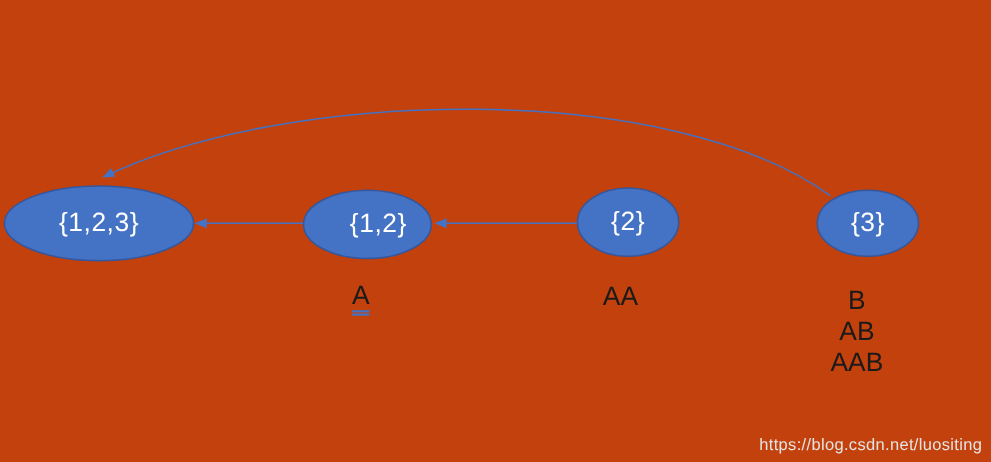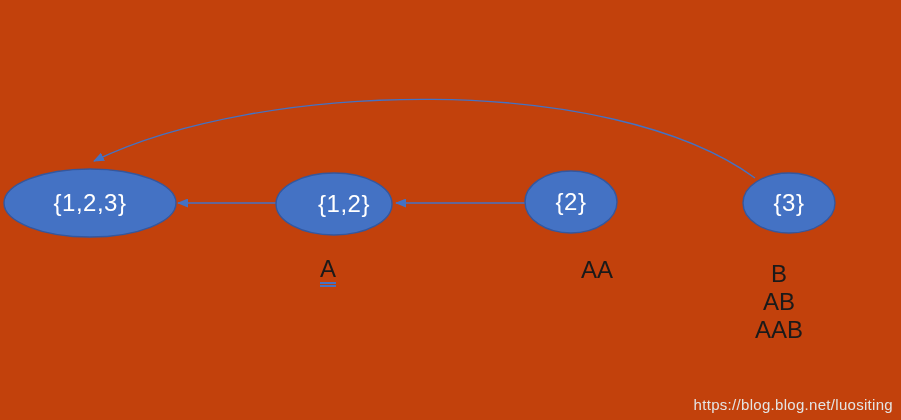--- a/index.html
+++ b/index.html
@@ -88,23 +88,23 @@
     <ellipse class="node" cx="789" cy="203" rx="46" ry="30"></ellipse>
   </svg>
 
   <div class="node-label" style="left:90px;  top:203px">{1,2,3}</div>
   <div class="node-label" style="left:344px; top:204px">{1,2}</div>
   <div class="node-label" style="left:571px; top:202px">{2}</div>
   <div class="node-label" style="left:789px; top:203px">{3}</div>
 
   <div class="caption" style="left:328px; top:255px"><span class="dbl-underline">A</span></div>
 
-  <div class="caption" style="left:597px; top:256px">AA</div>
+  <div class="caption" style="left:564px; top:256px">AA</div>
 
   <div class="caption caption-stack" style="left:779px; top:260px">
     <div>B</div>
     <div>AB</div>
     <div>AAB</div>
   </div>
 
-  <div class="watermark">https://blog.blog.net/luositing</div>
+  <div class="watermark">https://blog.csdn.net/luositing</div>
 
 </div>
 
 </body></html>

